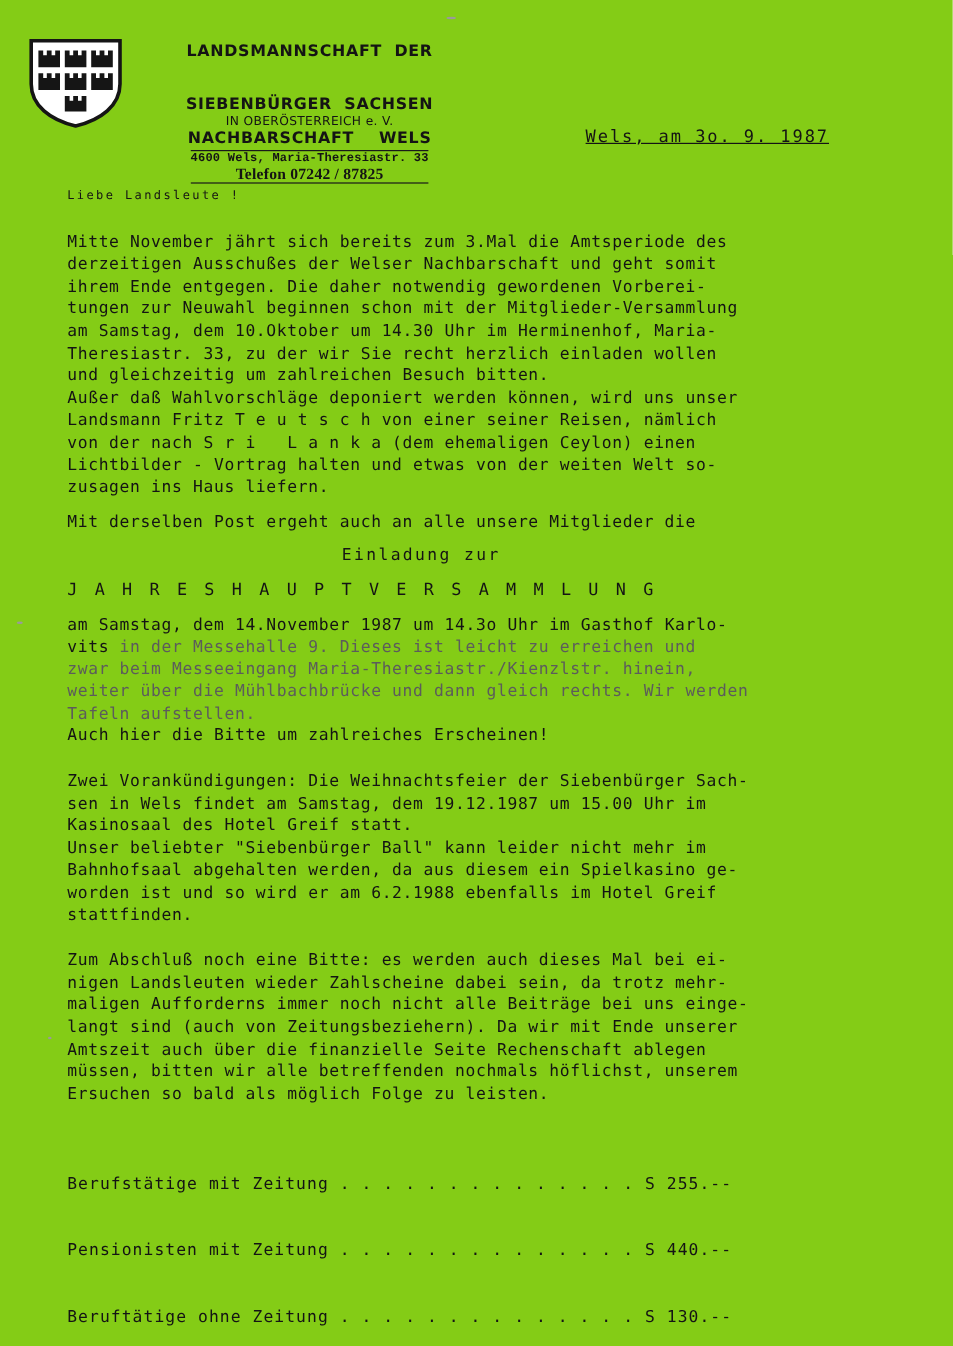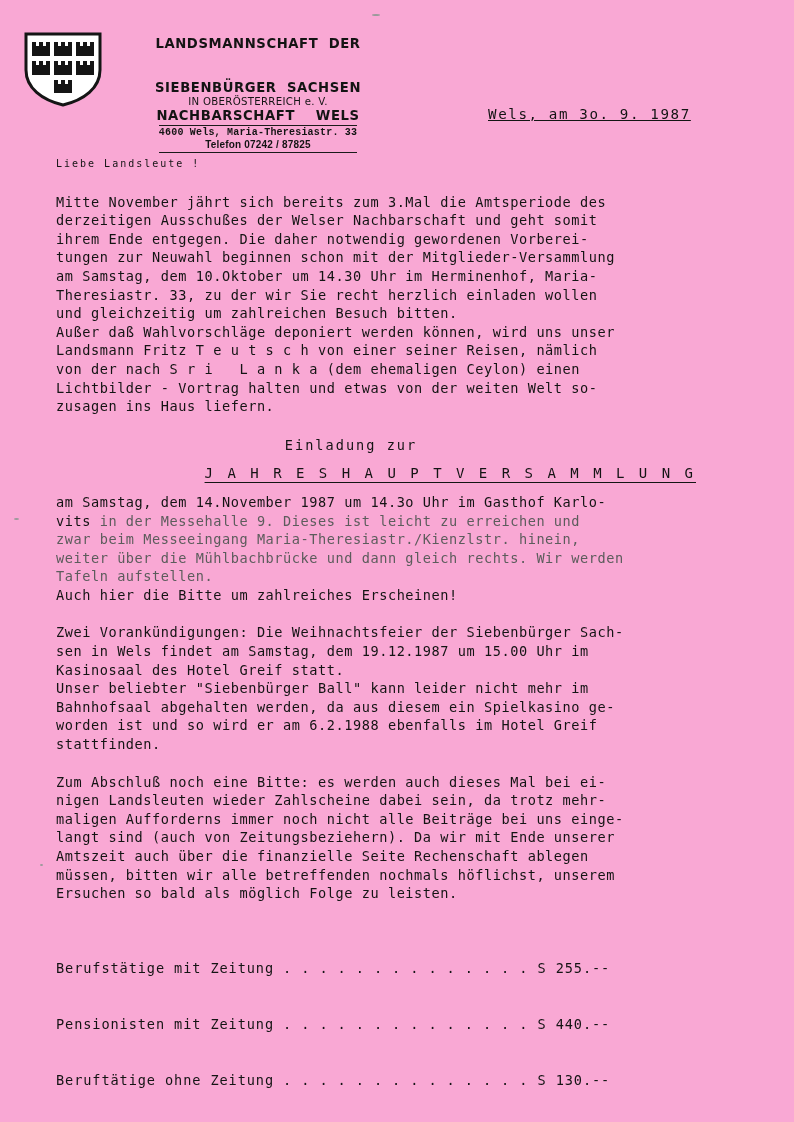--- a/index.html
+++ b/index.html
@@ -13,21 +13,21 @@
     font-family: "DejaVu Sans Mono", monospace;
     color: #141414;
     position: relative;
     overflow: hidden;
   }
   .page {
     position: absolute;
     left: 0; top: 0;
     width: 794px;
     height: 1122px;
-    background: #f9a8d4;
+    background: #84cc16;
   }
 
   
   .letterhead {
     position: absolute;
     left: 18px;
     top: 28px;
     width: 740px;
     height: 100px;
   }
@@ -79,23 +79,23 @@
     white-space: pre;
   }
   .org-l5 {
     font-family: Liberation Mono, monospace;
     font-weight: bold;
     font-size: 10px;
     letter-spacing: 0.2px;
     line-height: 12px;
   }
   .org-l6 {
-    font-family: Liberation Sans, sans-serif;
-    font-weight: bold;
-    font-size: 10px;
+    font-family: Liberation Serif, serif;
+    font-weight: bold;
+    font-size: 13px;
     letter-spacing: 0.2px;
     line-height: 12px;
   }
   .org-rule {
     width: 198px;
     margin: 1px auto 1px auto;
     border-top: 1px solid #1a1a1a;
   }
   .org-rule2 {
     width: 198px;
@@ -131,25 +131,24 @@
     letter-spacing: 2.0px;
     font-size: 10px;
   }
 
   .centered {
     text-align: center;
     letter-spacing: 2.0px;
     padding-right: 110px;
   }
   .heading-spaced {
-    text-align: right;
+    text-align: left;
     letter-spacing: 3.0px;
     font-size: 14px;
     padding-right: 60px;
-    text-decoration: underline;
     text-underline-offset: 4px;
   }
   .u { text-underline-offset: 3px; }
 
   .faded { color: #5c5c5c; }
 
   
   .fees {
     margin: 0;
     font-size: 13.6px;
@@ -231,20 +230,21 @@
 Theresiastr. 33, zu der wir Sie recht herzlich einladen wollen
 und gleichzeitig um zahlreichen Besuch bitten.
 Außer daß Wahlvorschläge deponiert werden können, wird uns unser
 Landsmann Fritz T e u t s c h von einer seiner Reisen, nämlich
 von der nach S r i   L a n k a (dem ehemaligen Ceylon) einen
 Lichtbilder - Vortrag halten und etwas von der weiten Welt so-
 zusagen ins Haus liefern.</div>
 
     <div class="gap-s"></div>
 
+    <div class="p">Mit derselben Post ergeht auch an alle unsere Mitglieder die</div>
 
     <div class="gap-s"></div>
 
     <div class="p centered">Einladung zur</div>
 
     <div class="gap-s"></div>
 
     <div class="p heading-spaced">J A H R E S H A U P T V E R S A M M L U N G</div>
 
     <div class="gap-s"></div>

